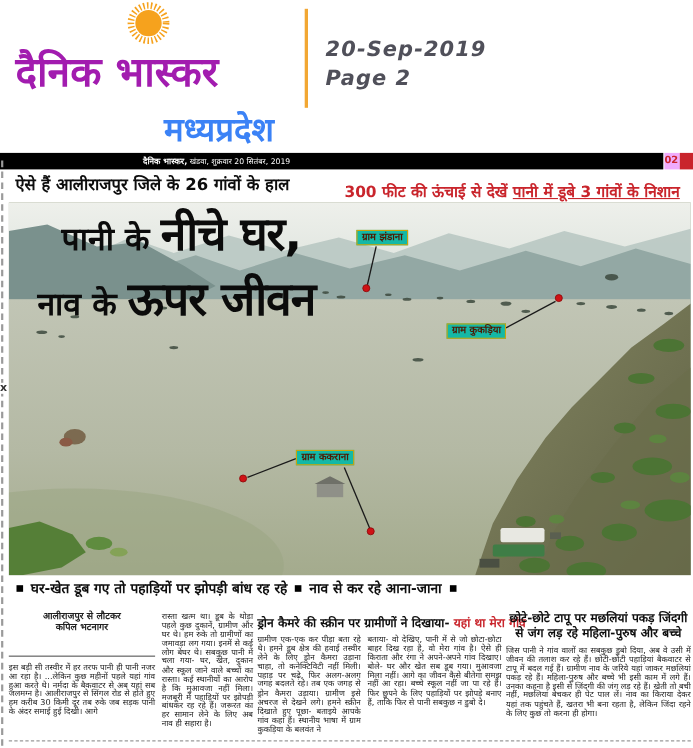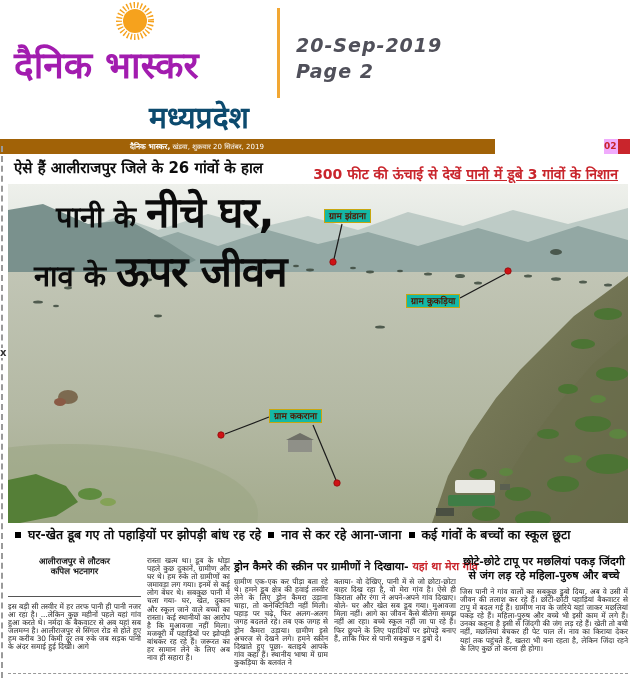--- a/index.html
+++ b/index.html
@@ -8,23 +8,23 @@
     font-family:"DejaVu Sans","Liberation Sans",sans-serif;
     overflow:hidden;color:#111;
   }
   
   .sun{position:absolute;left:112px;top:0px;}
   .logo-text{position:absolute;left:14px;top:38px;font-size:37px;font-weight:bold;color:#a21caf;white-space:nowrap;}
   .orange-divider{position:absolute;left:277px;top:8px;width:3px;height:90px;background:#F2A733;}
   .hand{position:absolute;color:#50505a;font-style:italic;letter-spacing:1px;font-weight:bold;}
   .hand-date{left:296px;top:34px;font-size:19px;}
   .hand-page{left:296px;top:60px;font-size:19px;}
-  .section-title{position:absolute;left:149px;top:96px;font-size:30px;font-weight:bold;color:#0c4a6e;}
-  
-  .strip{position:absolute;left:0;top:139px;width:495px;height:15px;background:#a16207;}
+  .section-title{position:absolute;left:149px;top:96px;font-size:30px;font-weight:bold;color:#3b82f6;}
+  
+  .strip{position:absolute;left:0;top:139px;width:603px;height:15px;background:#000000;}
   .strip-text{position:absolute;left:130px;top:2px;font-size:7px;color:#fff;white-space:nowrap;}
   .strip-text b{font-size:7.5px;}
   .strip-badge{position:absolute;left:604px;top:139px;width:14px;height:15px;background:#f0abfc;color:#C9252C;
     font-size:9px;font-weight:bold;line-height:15px;text-align:left;}
   .strip-tail{position:absolute;left:618px;top:139px;width:12px;height:15px;background:#C9252C;}
   
   .kicker-left{position:absolute;left:14px;top:157px;font-size:15px;font-weight:bold;color:#0d0d0d;white-space:nowrap;}
   .kicker-right{position:absolute;right:12px;top:164px;font-size:14px;font-weight:bold;color:#C9252C;white-space:nowrap;}
   .kicker-right .ul{text-decoration:underline;}
   
@@ -206,21 +206,20 @@
   <div class="photo-label lbl-kukadiya">ग्राम कुकड़िया</div>
   <div class="photo-label lbl-kakrana">ग्राम ककराना</div>
 </div>
 
 <div class="subhead">
   <span class="sq"></span>
   <span>घर-खेत डूब गए तो पहाड़ियों पर झोपड़ी बांध रह रहे</span>
   <span class="sq"></span>
   <span>नाव से कर रहे आना-जाना</span>
   <span class="sq"></span>
-  <span>कई गांवों के बच्चों का स्कूल छूटा</span>
 </div>
 
 <div class="col1">
   <div class="byline">
     <div>आलीराजपुर से लौटकर</div>
     <div>कपिल भटनागर</div>
   </div>
   <div class="bodytext">इस बड़ी सी तस्वीर में हर तरफ पानी ही पानी नजर आ रहा है। ...लेकिन कुछ महीनों पहले यहां गांव हुआ करते थे। नर्मदा के बैकवाटर से अब यहां सब जलमग्न है। आलीराजपुर से सिंगल रोड से होते हुए हम करीब 30 किमी दूर तब रुके जब सड़क पानी के अंदर समाई हुई दिखी। आगे</div>
 </div>
 

